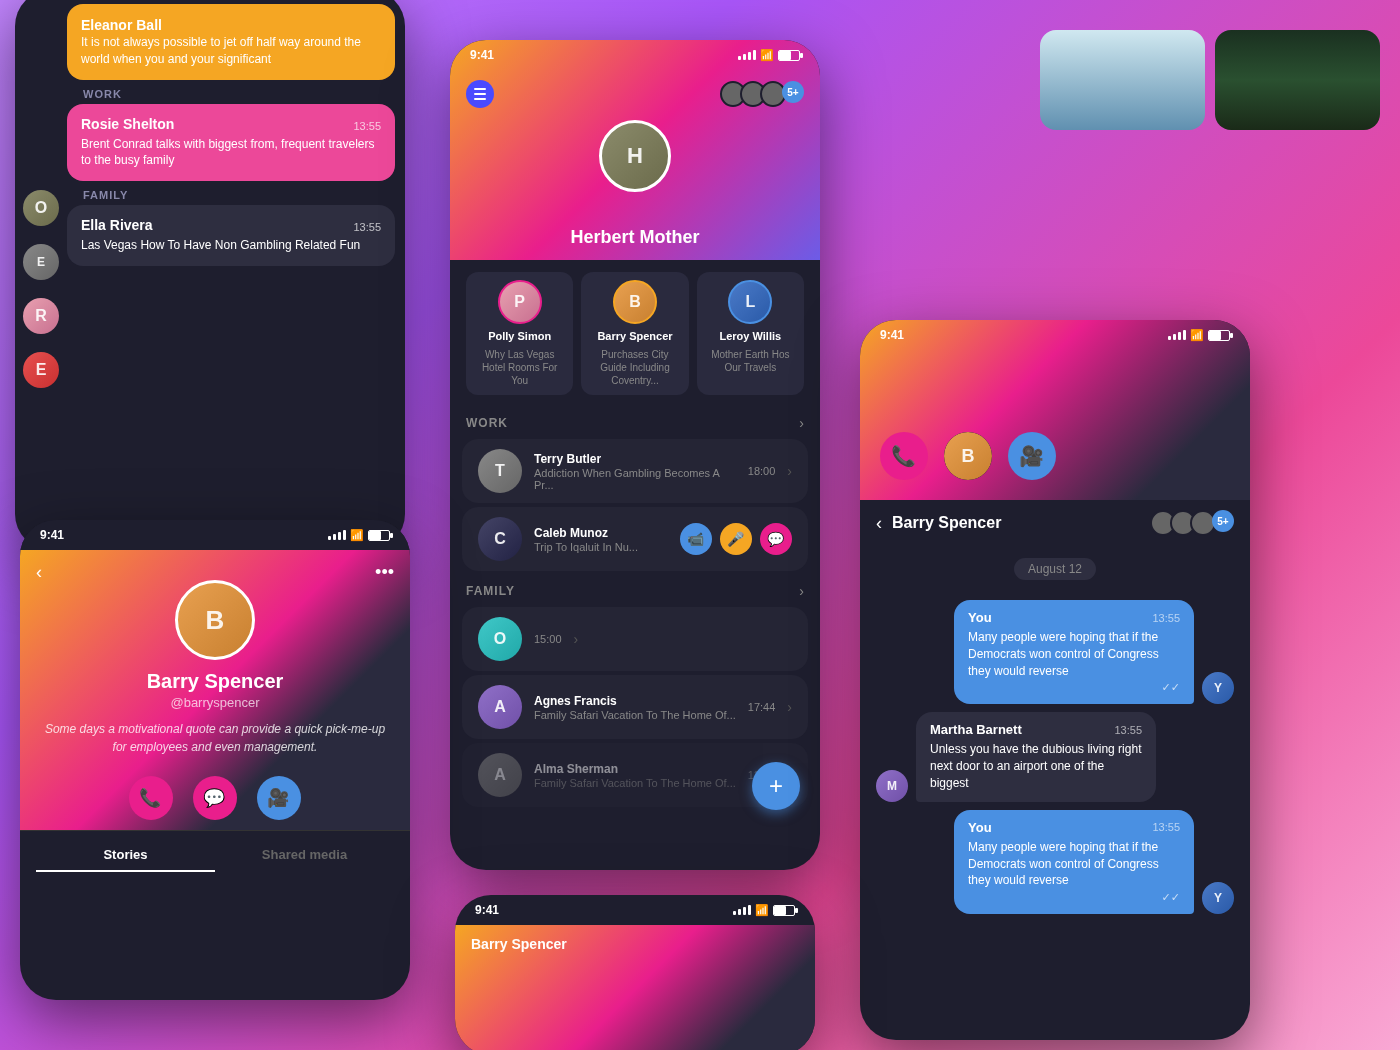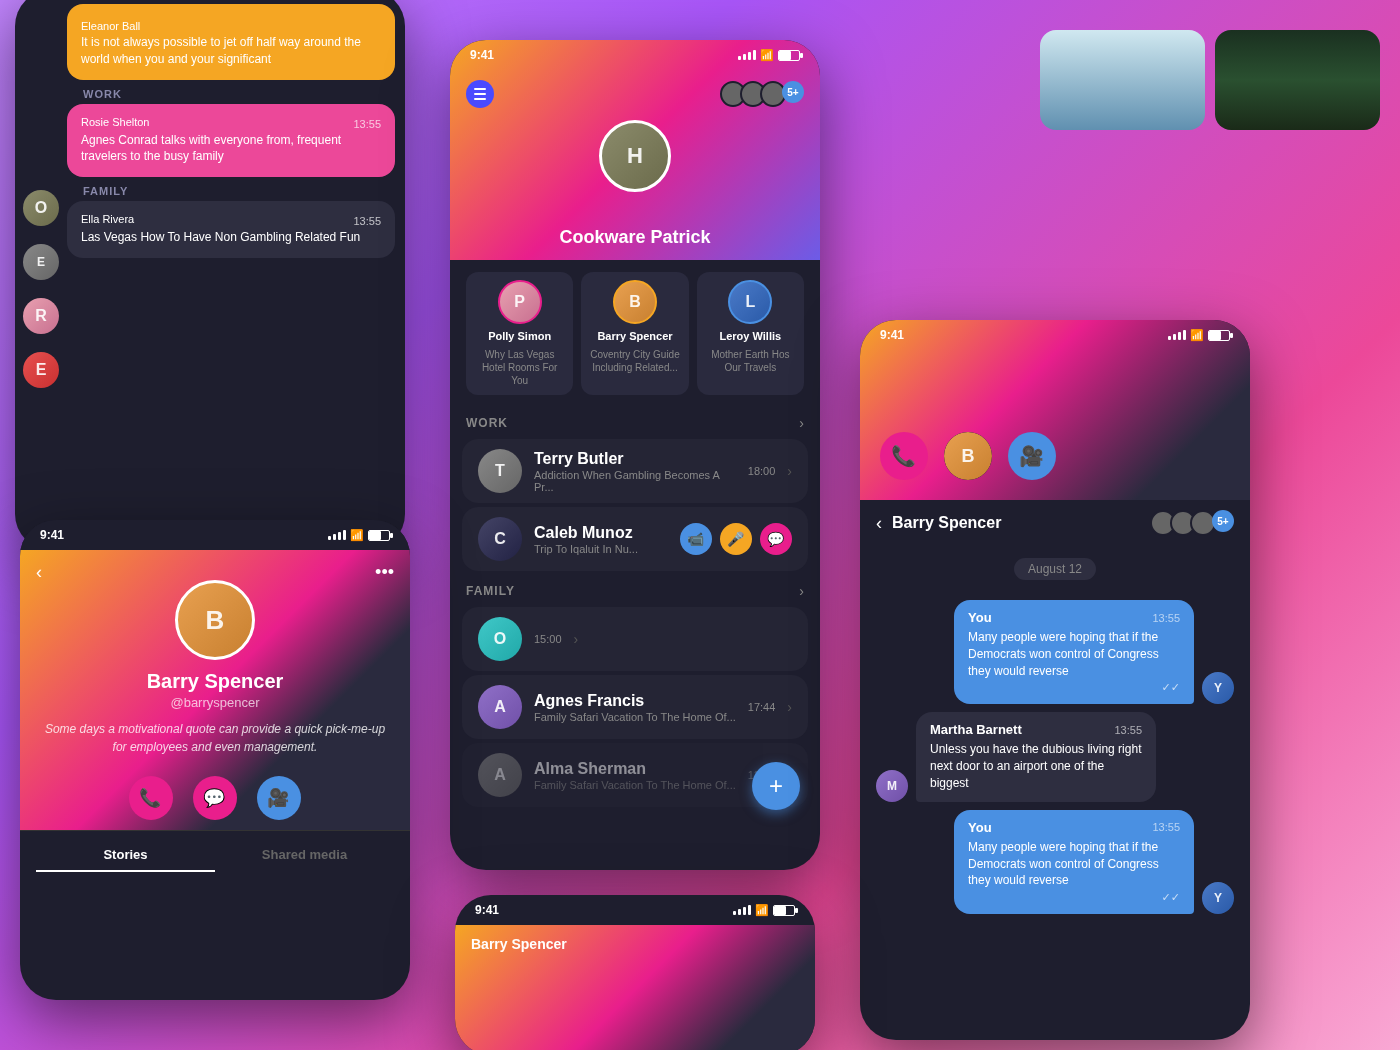--- a/index.html
+++ b/index.html
@@ -50,21 +50,21 @@
       font-weight: 600;
       letter-spacing: 1px;
       padding: 0 16px;
     }
 
     
     .bubble-yellow { background: #f5a623; border-radius: 16px; padding: 12px 14px; margin: 4px 0; }
     .bubble-pink { background: #ec4899; border-radius: 16px; padding: 12px 14px; margin: 4px 0; }
     .bubble-gray { background: #2e2e40; border-radius: 16px; padding: 12px 14px; margin: 4px 0; }
 
-    .bubble-sender { font-size: 11px; font-weight: 400; color: #fff; margin-bottom: 4px; }
+    .bubble-sender { font-size: 14px; font-weight: 700; color: #fff; margin-bottom: 4px; }
     .bubble-time { float: right; font-size: 11px; color: rgba(255,255,255,0.7); margin-left: 8px; }
     .bubble-text { font-size: 12px; color: #fff; line-height: 1.4; }
 
     .left-avatars {
       position: absolute;
       left: 8px;
       top: 200px;
       display: flex;
       flex-direction: column;
       gap: 18px;
@@ -136,21 +136,21 @@
       display: flex;
       align-items: center;
       padding: 10px 16px;
       gap: 12px;
       background: #252535;
       border-radius: 16px;
       margin: 4px 12px;
     }
     .contact-avatar { width: 44px; height: 44px; border-radius: 50%; background: #555; overflow:hidden; flex-shrink:0; }
     .contact-info { flex: 1; }
-    .contact-name { font-size: 16px; font-weight: 600; color: #fff; }
+    .contact-name { font-size: 12px; font-weight: 600; color: #fff; }
     .contact-msg { font-size: 11px; color: #888; margin-top: 1px; }
     .contact-time { font-size: 11px; color: #888; }
     .contact-chevron { color: #555; font-size: 14px; }
 
     .calling-item {
       display: flex;
       align-items: center;
       padding: 10px 16px;
       gap: 12px;
       background: #252535;
@@ -325,21 +325,21 @@
       <div class="bubble-text">It is not always possible to jet off half way around the world when you and your significant</div>
     </div>
 
     <div class="group-label" style="margin-top:8px;">WORK</div>
 
     <div class="bubble-pink">
       <div style="display:flex;justify-content:space-between;align-items:center;">
         <span class="bubble-sender">Rosie Shelton</span>
         <span class="bubble-time">13:55</span>
       </div>
-      <div class="bubble-text">Agnes Conrad talks with everyone from, frequent travelers to the busy family</div>
+      <div class="bubble-text">Brent Conrad talks with biggest from, frequent travelers to the busy family</div>
     </div>
 
     <div class="group-label" style="margin-top:8px;">FAMILY</div>
 
     <div class="bubble-gray">
       <div style="display:flex;justify-content:space-between;align-items:center;">
         <span class="bubble-sender">Ella Rivera</span>
         <span class="bubble-time">13:55</span>
       </div>
       <div class="bubble-text">Las Vegas How To Have Non Gambling Related Fun</div>
@@ -382,38 +382,38 @@
           <div class="mini-av av-orange"></div>
           <div class="count-badge">5+</div>
         </div>
       </div>
     </div>
 
     <div class="hero-avatar av-olive" style="position:absolute;top:80px;left:50%;transform:translateX(-50%);">
       <div class="face-circle" style="font-size:22px">H</div>
     </div>
     <div style="position:absolute;bottom:12px;left:0;right:0;text-align:center;">
-      <div class="hero-name">Cookware Patrick</div>
+      <div class="hero-name">Herbert Mother</div>
     </div>
   </div>
 
   <div class="stories-row">
     <div class="story-item">
       <div class="story-avatar pink-border av-pink">
           <div class="face-circle">P</div>
         </div>
       <div class="story-name">Polly Simon</div>
       <div class="story-subtitle">Why Las Vegas Hotel Rooms For You</div>
     </div>
     <div class="story-item">
       <div class="story-avatar yellow-border av-orange">
           <div class="face-circle">B</div>
         </div>
       <div class="story-name">Barry Spencer</div>
-      <div class="story-subtitle">Coventry City Guide Including Related...</div>
+      <div class="story-subtitle">Purchases City Guide Including Coventry...</div>
     </div>
     <div class="story-item">
       <div class="story-avatar blue-border av-blue">
           <div class="face-circle">L</div>
         </div>
       <div class="story-name">Leroy Willis</div>
       <div class="story-subtitle">Mother Earth Hos Our Travels</div>
     </div>
   </div>
 

